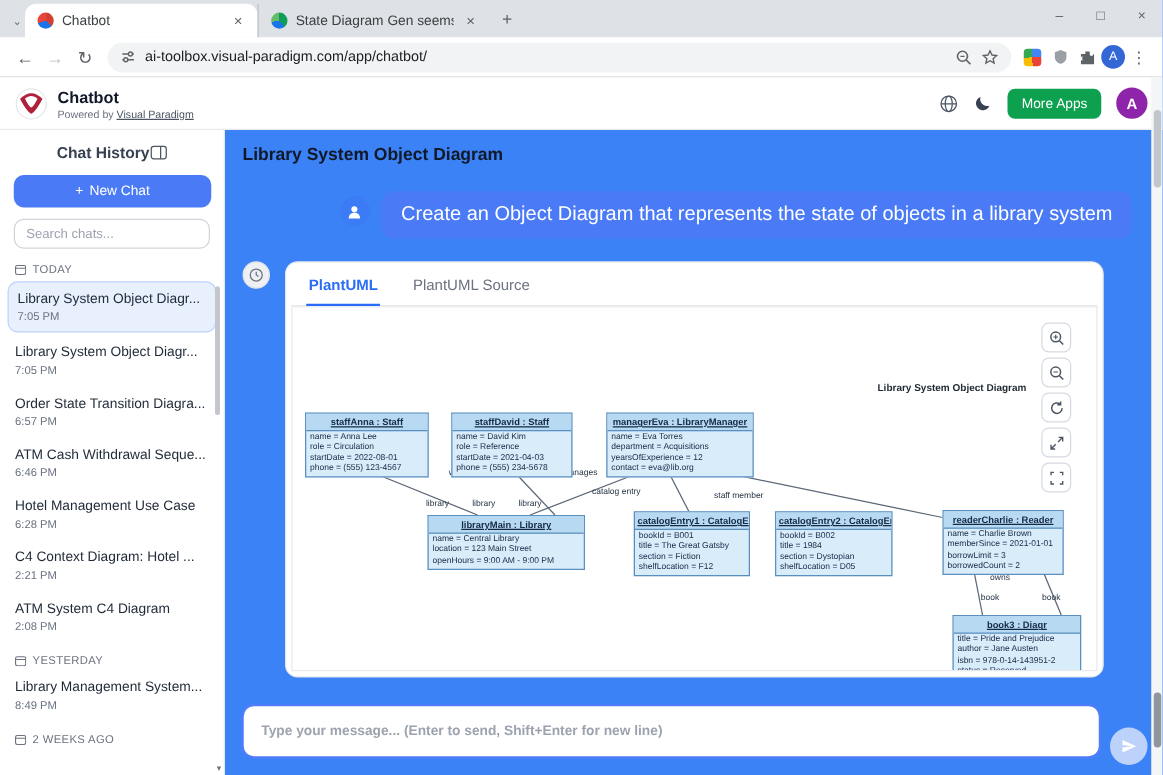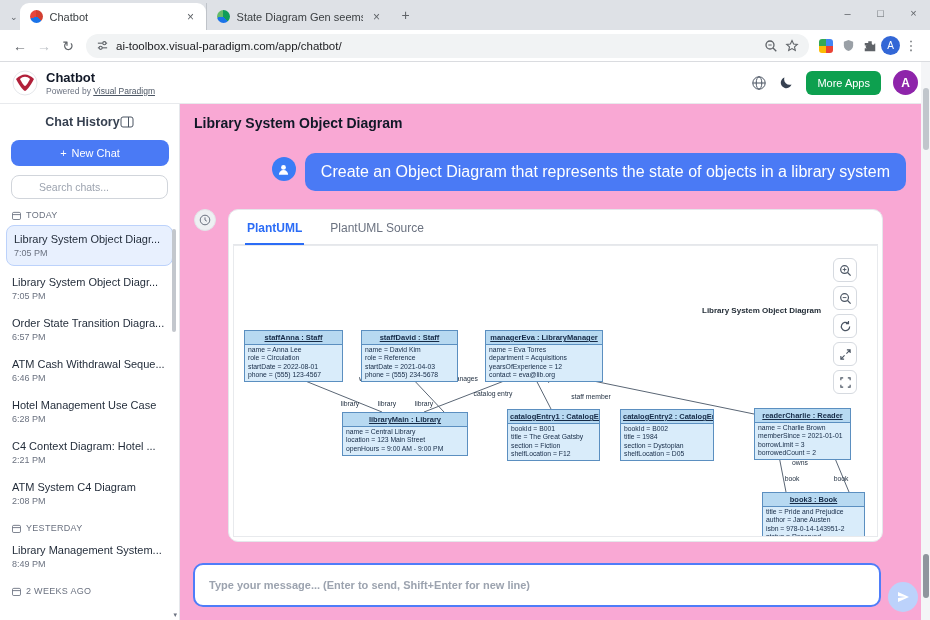--- a/index.html
+++ b/index.html
@@ -42,32 +42,32 @@
   .hdr-right { margin-left:auto; display:flex; align-items:center; gap:12px; }
   .more-apps { background:#0da04f; color:#fff; font-size:11px; padding:6px 11px; border-radius:6px; border:none; font-family:inherit; }
   .hdr-avatar { width:25px; height:25px; border-radius:50%; background:#8e24aa; color:#fff; font-size:12px; font-weight:bold; display:flex; align-items:center; justify-content:center; }
 
   
   .sidebar { position:absolute; top:104px; left:0; width:180px; bottom:0; border-right:1px solid #e5e7eb; background:#fff; overflow:hidden; }
   .sb-head { display:flex; align-items:center; justify-content:center; padding:11px 12px 7px; }
   .sb-title { font-size:12.5px; font-weight:bold; color:#374151; }
   .new-chat { margin:4px 11px 0; height:26px; background:#4a7af5; color:#fff; border:none; border-radius:8px; width:158px; font-size:11px; font-family:inherit; display:flex; align-items:center; justify-content:center; gap:5px; }
   .search-wrap { margin:9px 11px 2px; }
-  .search-input { width:100%; height:24px; border:1px solid #d1d5db; border-radius:8px; font-size:10.5px; padding:0 27px; color:#374151; font-family:inherit; outline:none; }
+  .search-input { width:100%; height:24px; border:1px solid #d1d5db; border-radius:8px; font-size:10.5px; padding:0 9px; color:#374151; font-family:inherit; outline:none; }
   .search-input::placeholder { color:#9ca3af; }
   .section-label { display:flex; align-items:center; gap:5px; padding:9px 12px 3px; font-size:9px; color:#6b7280; letter-spacing:.3px; }
   .chat-item { padding:8px 12px; cursor:pointer; }
   .chat-item .t { font-size:11px; color:#1f2937; white-space:nowrap; overflow:hidden; }
   .chat-item .tm { font-size:9px; color:#6b7280; margin-top:3px; }
   .chat-item.selected { background:#e8f0fe; border:1px solid #bcd2fb; border-radius:8px; margin:2px 6px; padding:7px 7px; }
   .sb-thumb { position:absolute; right:3px; top:125px; width:4px; height:103px; background:#c3c7cd; border-radius:2px; }
   .sb-arrow { position:absolute; right:2px; bottom:1px; font-size:7px; color:#6b7280; }
 
   
-  .main { position:absolute; top:104px; left:180px; right:0; bottom:0; background:#f9a8d4; }
+  .main { position:absolute; top:104px; left:180px; right:0; bottom:0; background:#3b82f6; }
   .page-title { padding:11px 0 0 14px; font-size:14px; font-weight:bold; color:#111827; }
   .user-row { display:flex; justify-content:flex-end; align-items:flex-start; margin:22px 24px 0 0; gap:9px; }
   .user-avatar { width:24px; height:24px; border-radius:50%; background:#3b7cf6; display:flex; align-items:center; justify-content:center; margin-top:4px; flex:0 0 24px; }
   .user-bubble { background:#4a7af5; color:#fff; font-size:16px; padding:10px 16px; border-radius:10px; white-space:nowrap; }
   .bot-row { display:flex; align-items:flex-start; margin:18px 0 0 14px; gap:12px; }
   .history-btn { width:22px; height:22px; border-radius:50%; background:#eef0f3; border:1px solid #e2e4e8; display:flex; align-items:center; justify-content:center; flex:0 0 22px; }
   .card { width:655px; border:1px solid #e5e7eb; border-radius:10px; background:#fff; padding:6px 4px 4px; }
   .card-tabs { display:flex; gap:24px; padding:0 12px; border-bottom:1px solid #e5e7eb; }
   .ctab { font-size:12px; padding:5px 2px 8px; color:#6b7280; cursor:pointer; }
   .ctab.active { color:#2b6cf6; font-weight:bold; border-bottom:2px solid #2b6cf6; margin-bottom:-1px; }
@@ -365,21 +365,21 @@
         <div class="obj" style="left:520px;top:162px;width:97px">
           <div class="obj-title">readerCharlie : Reader</div>
           <div class="obj-body">
             <div>name = Charlie Brown</div>
             <div>memberSince = 2021-01-01</div>
             <div>borrowLimit = 3</div>
             <div>borrowedCount = 2</div>
           </div>
         </div>
         <div class="obj" style="left:528px;top:246px;width:103px">
-          <div class="obj-title">book3 : Book</div>
+          <div class="obj-title">book3 : Diagr</div>
           <div class="obj-body">
             <div>title = Pride and Prejudice</div>
             <div>author = Jane Austen</div>
             <div>isbn = 978-0-14-143951-2</div>
             <div>status = Reserved</div>
           </div>
         </div>
 
         <div class="zoom-stack">
           <span class="zbtn">

